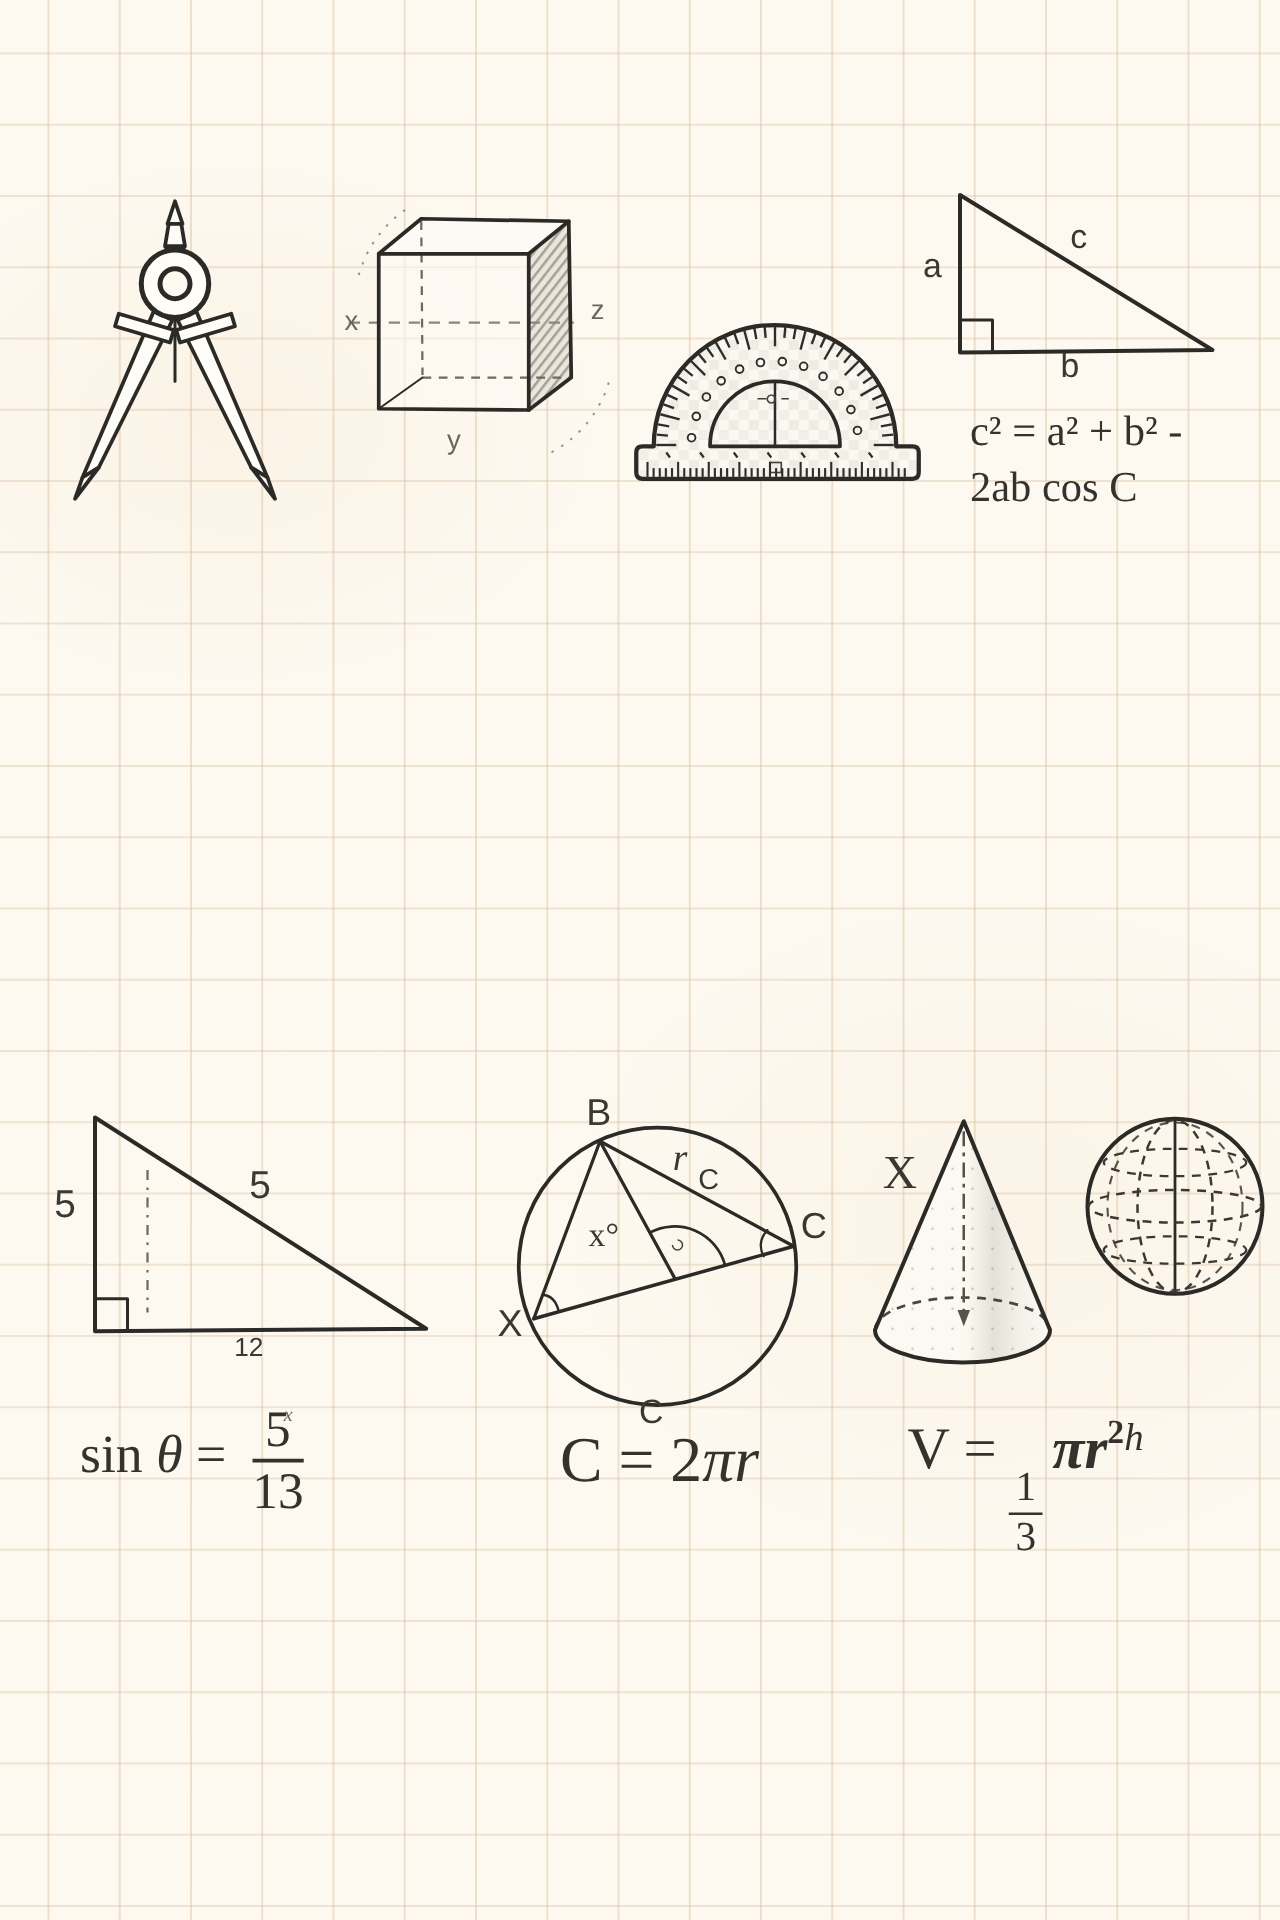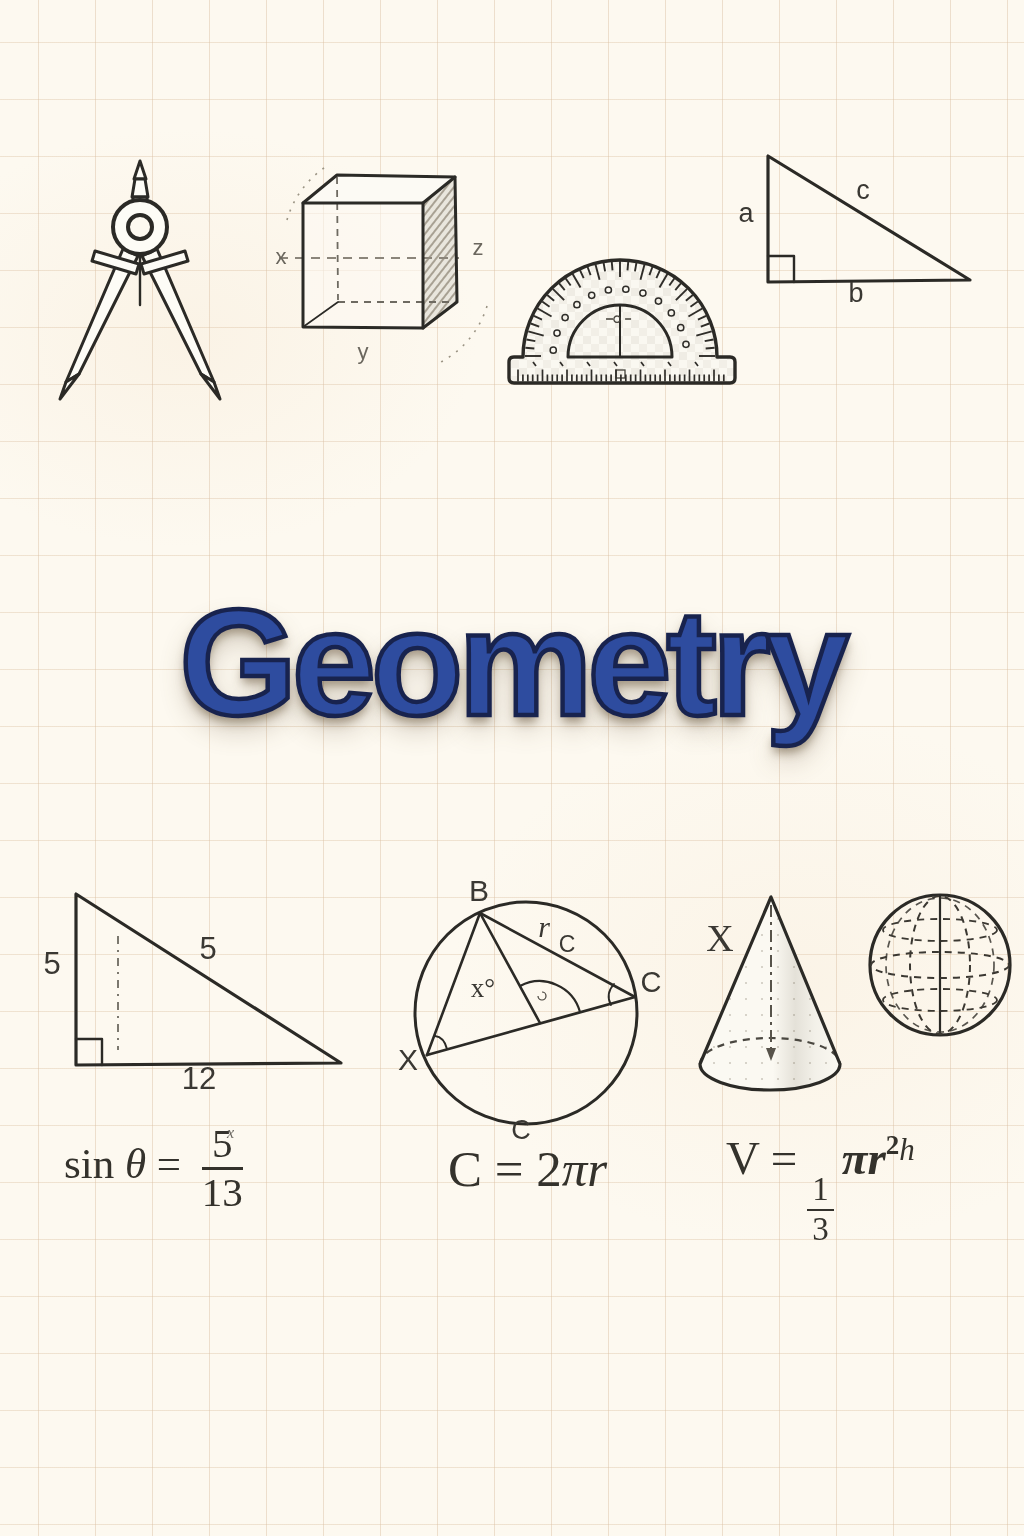--- a/index.html
+++ b/index.html
@@ -230,33 +230,36 @@
   <div class="fig" style="left:755px;top:146px;">
     <svg width="225" height="146" viewBox="0 0 225 146">
       <polygon class="ink" style="stroke-width:3.2" points="13,10 13,136 215,134"></polygon>
       <path class="ink" style="stroke-width:2.4" d="M13,110 L39,110 L39,136"></path>
     </svg>
   </div>
   <span class="lbl" style="left:746px;top:213px;">a</span>
   <span class="lbl" style="left:863px;top:190px;">c</span>
   <span class="lbl" style="left:856px;top:293px;">b</span>
 
-
-  <div class="title">Geometry</div>
+  <div class="formula law">
+    <div>c² = a² + b² -</div>
+    <div>2ab cos C</div>
+  </div>
+
 
   <div class="fig" style="left:58px;top:878px;">
     <svg width="295" height="198" viewBox="0 0 295 198">
       <polygon class="ink" style="stroke-width:3.2" points="18,16 18,187 283,185"></polygon>
       <path class="ink" style="stroke-width:2.4" d="M18,161 L44,161 L44,187"></path>
       <line class="dashed" style="stroke-dasharray:8 6 2 6" x1="60" y1="58" x2="60" y2="172"></line>
     </svg>
   </div>
   <span class="lbl" style="left:52px;top:963px;font-size:31px;">5</span>
   <span class="lbl" style="left:208px;top:948px;font-size:31px;">5</span>
-  <span class="lbl" style="left:199px;top:1078px;font-size:31px;">12</span>
+  <span class="lbl" style="left:199px;top:1078px;font-size:21px;">12</span>
 
   <div class="formula sinf">
     <span>sin</span>
     <i>θ</i>
     <span>=</span>
     <span class="frac">
       <span class="num">5</span>
       <span class="den">13</span>
     </span>
     <span class="mark">x</span>

